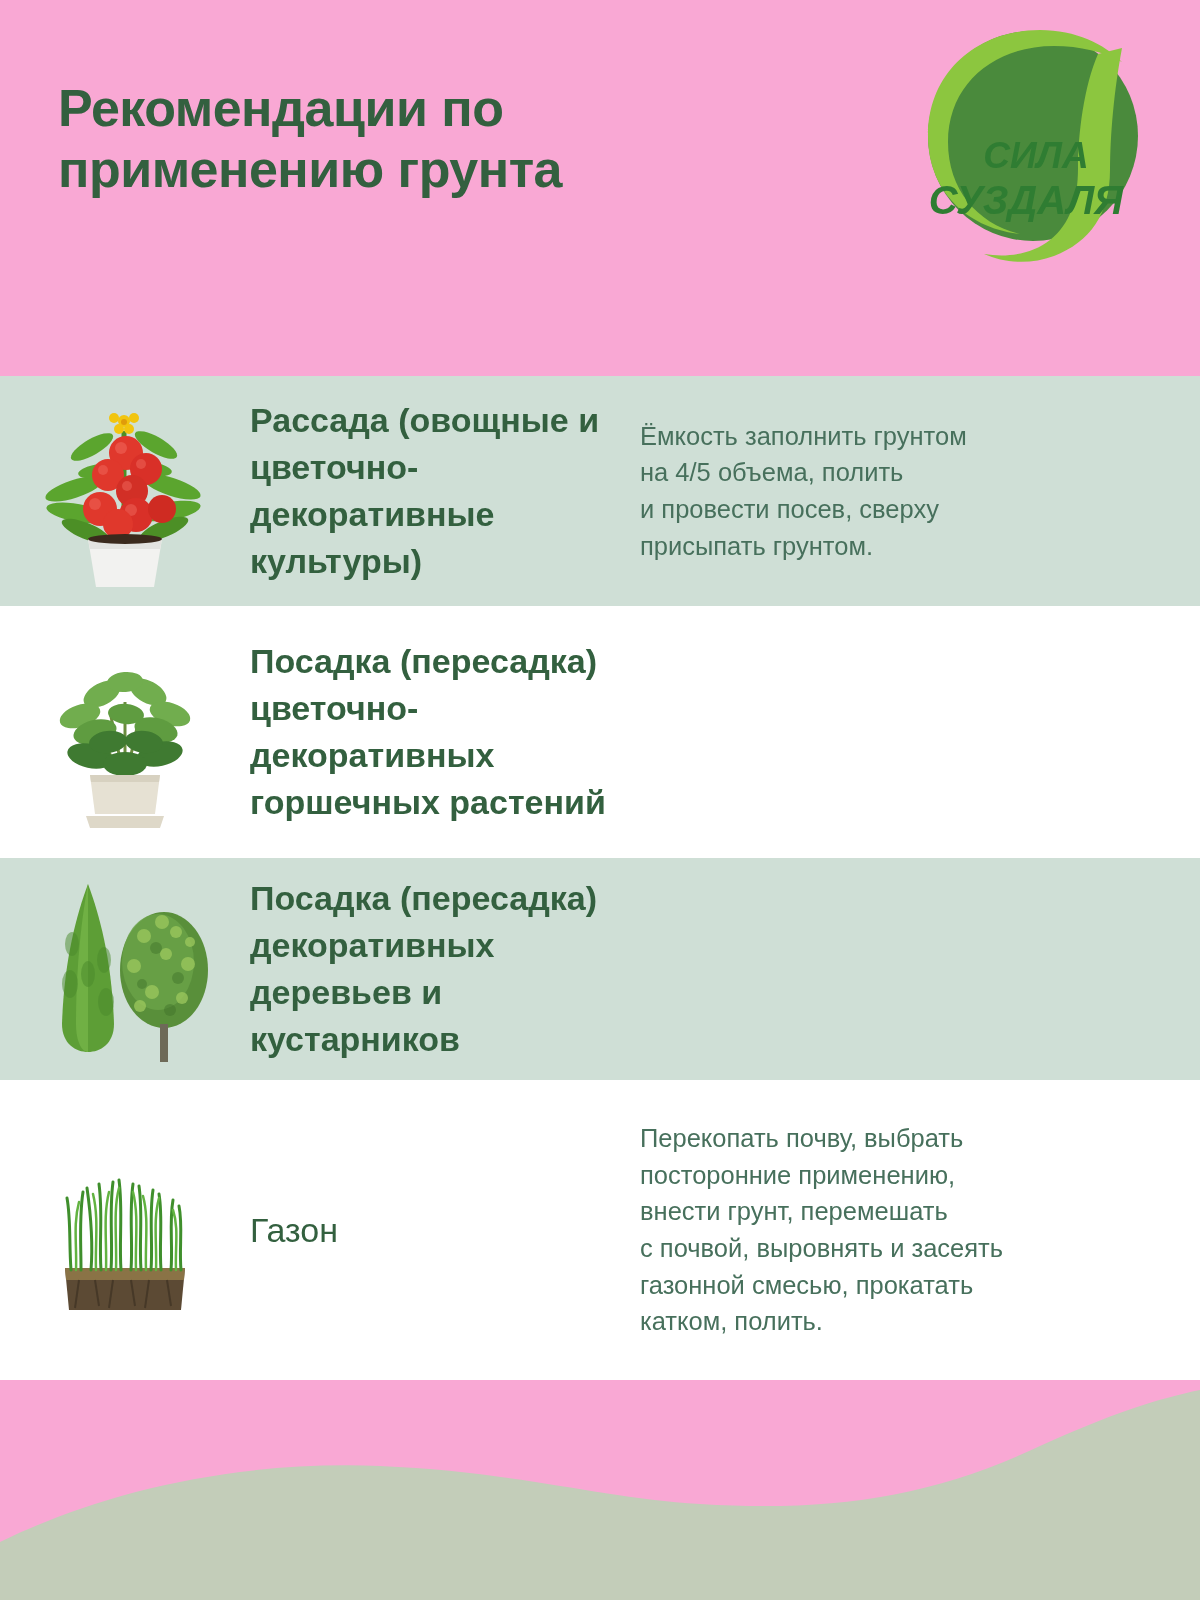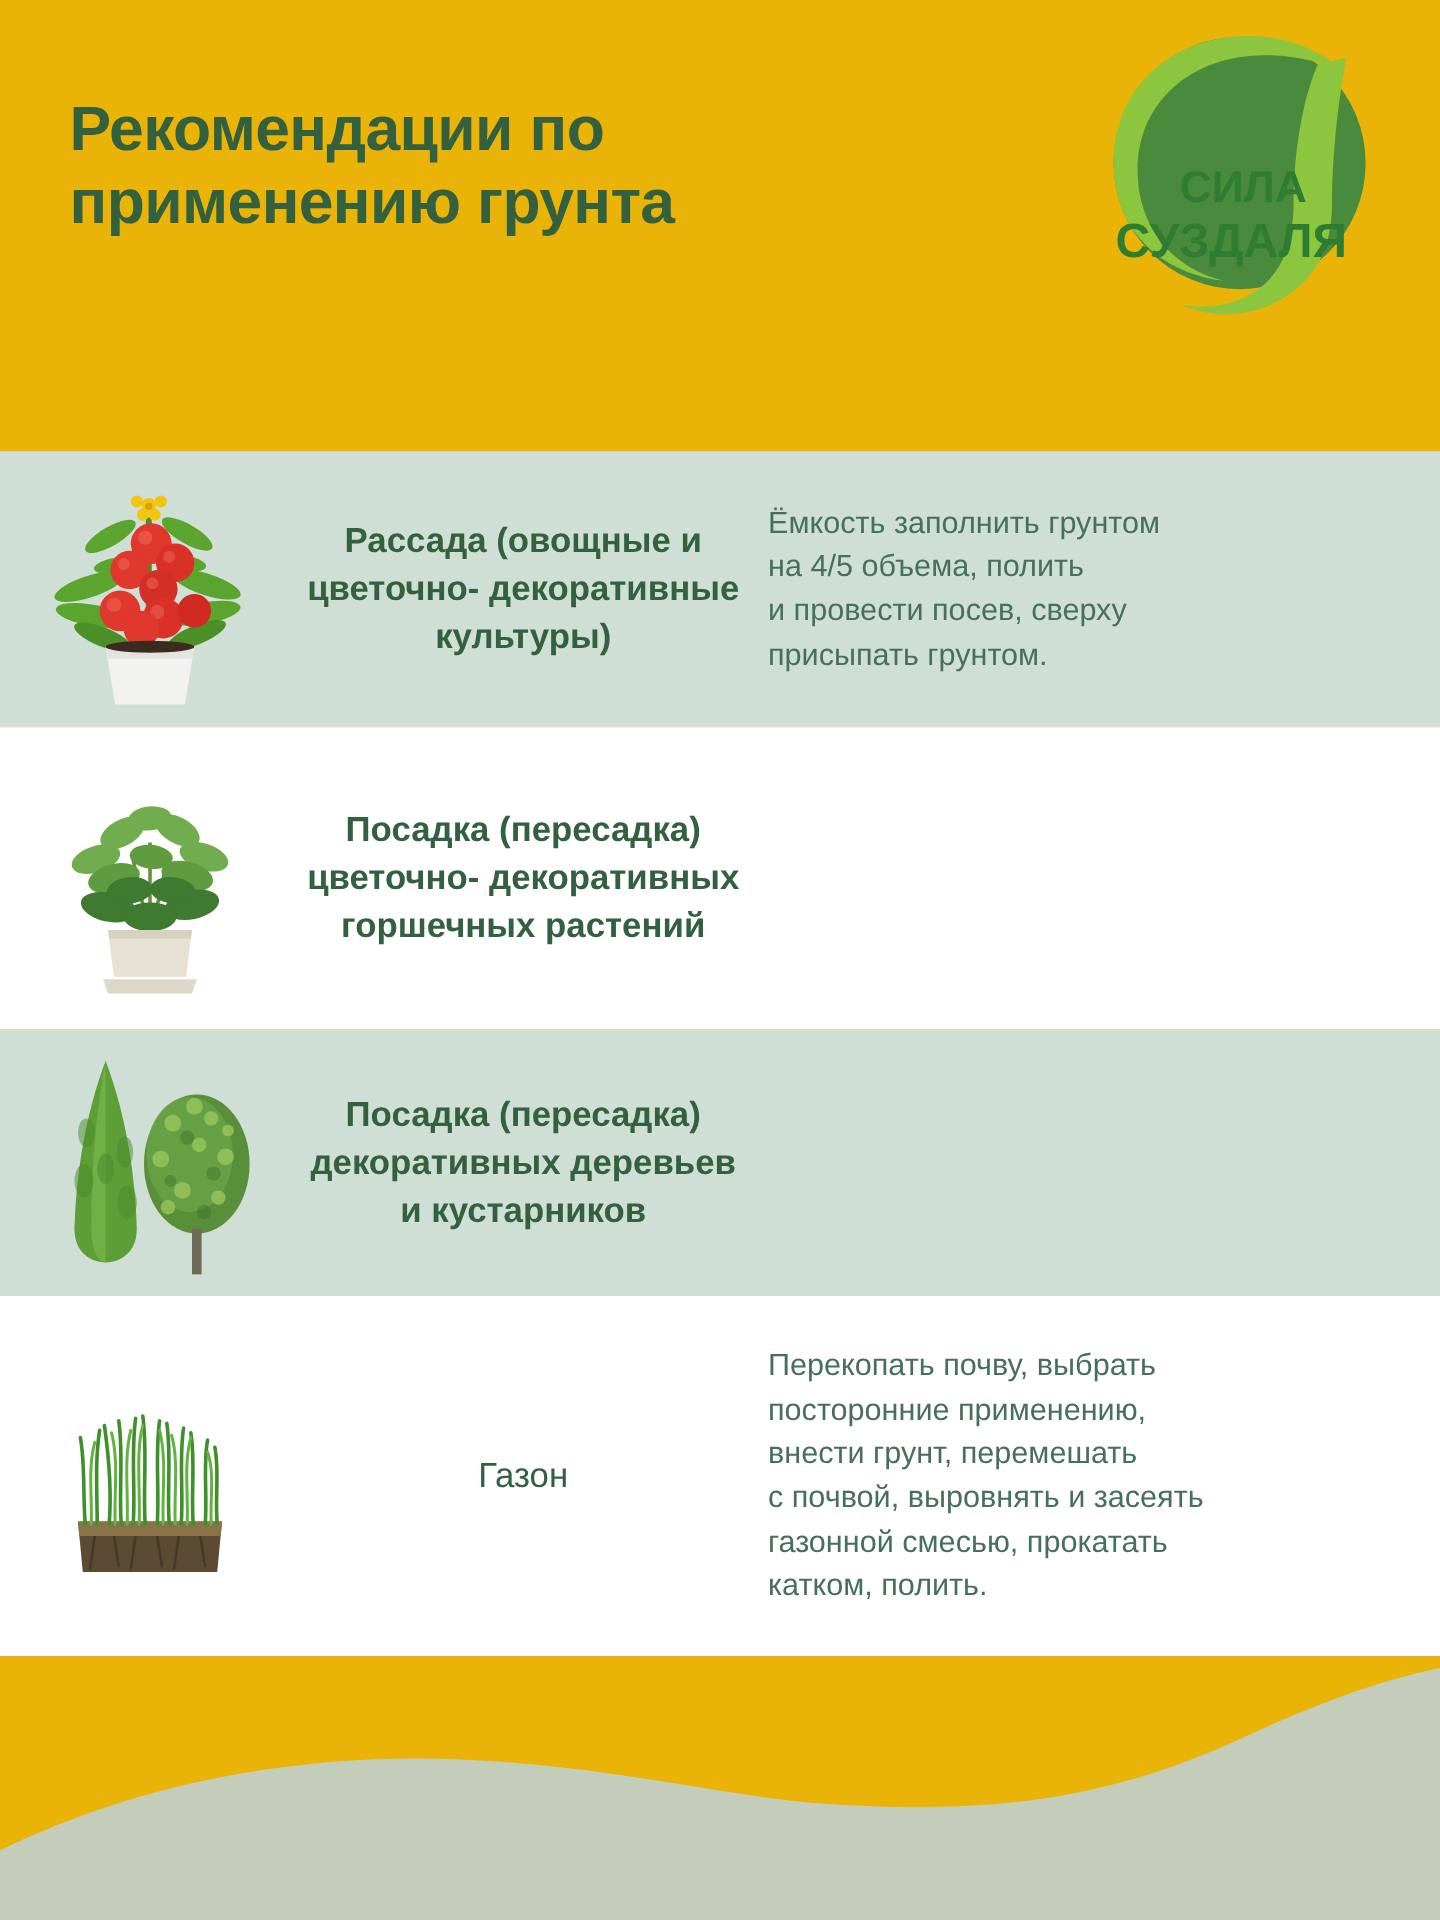--- a/index.html
+++ b/index.html
@@ -10,21 +10,21 @@
   }
   body {
     font-family: "Liberation Sans", "DejaVu Sans", sans-serif;
     -webkit-font-smoothing: antialiased;
   }
   .page {
     position: relative;
     width: 1200px;
     height: 1600px;
     overflow: hidden;
-    background: #eab308;
+    background: #f9a8d4;
   }
 
   
   .header {
     position: absolute;
     left: 0; top: 0;
     width: 1200px;
     height: 376px;
   }
   .page-title {
@@ -40,20 +40,21 @@
     color: #33603f;
   }
 
   
   .logo {
     position: absolute;
     right: 42px;
     top: 18px;
     width: 250px;
     height: 262px;
+    font-style: italic;
   }
   .logo svg { display: block; width: 100%; height: 100%; }
 
   
   .rows {
     position: absolute;
     left: 0;
     top: 376px;
     width: 1200px;
   }
@@ -72,25 +73,24 @@
     height: 100%;
     display: flex;
     align-items: center;
     justify-content: center;
     position: relative;
   }
   .row-title {
     flex: 0 0 390px;
     padding-right: 18px;
     box-sizing: border-box;
-    font-size: 29px;
+    font-size: 34px;
     line-height: 1.38;
     font-weight: bold;
     color: #33603f;
-    text-align: center;
   }
   .row-desc {
     flex: 1 1 auto;
     padding-right: 40px;
     box-sizing: border-box;
     font-size: 25.5px;
     line-height: 1.44;
     color: #47705c;
     white-space: pre-line;
   }

